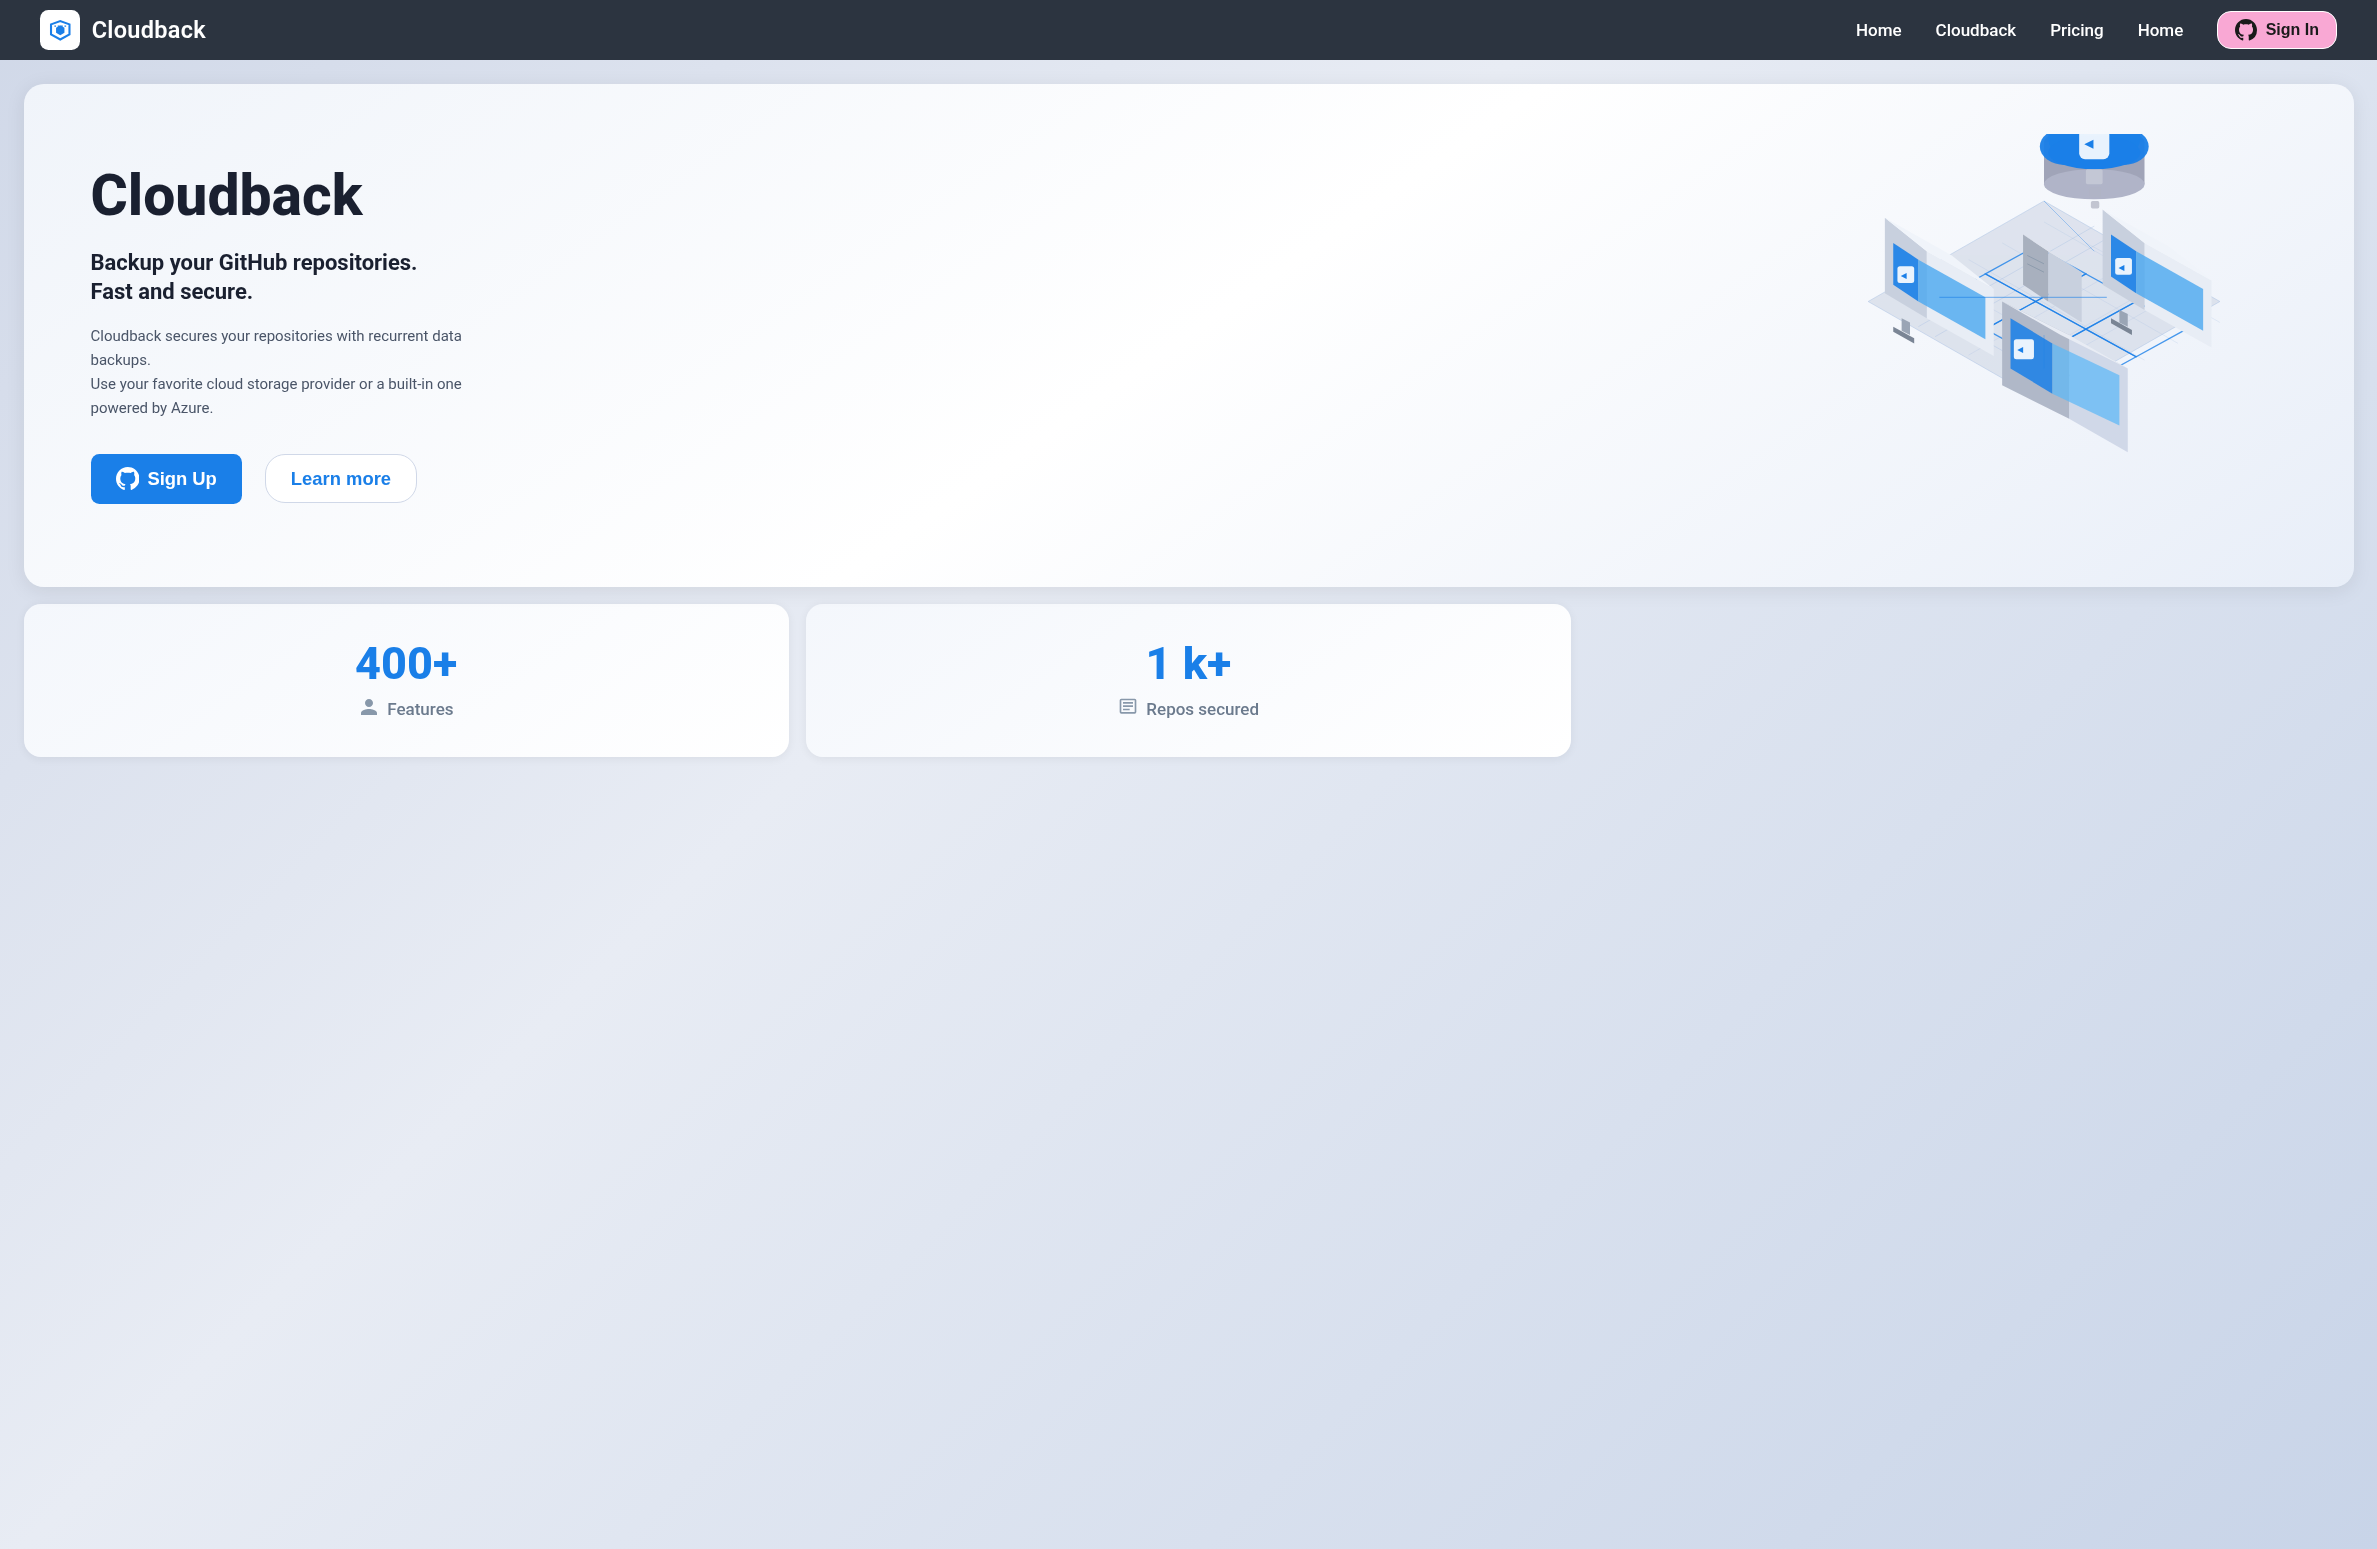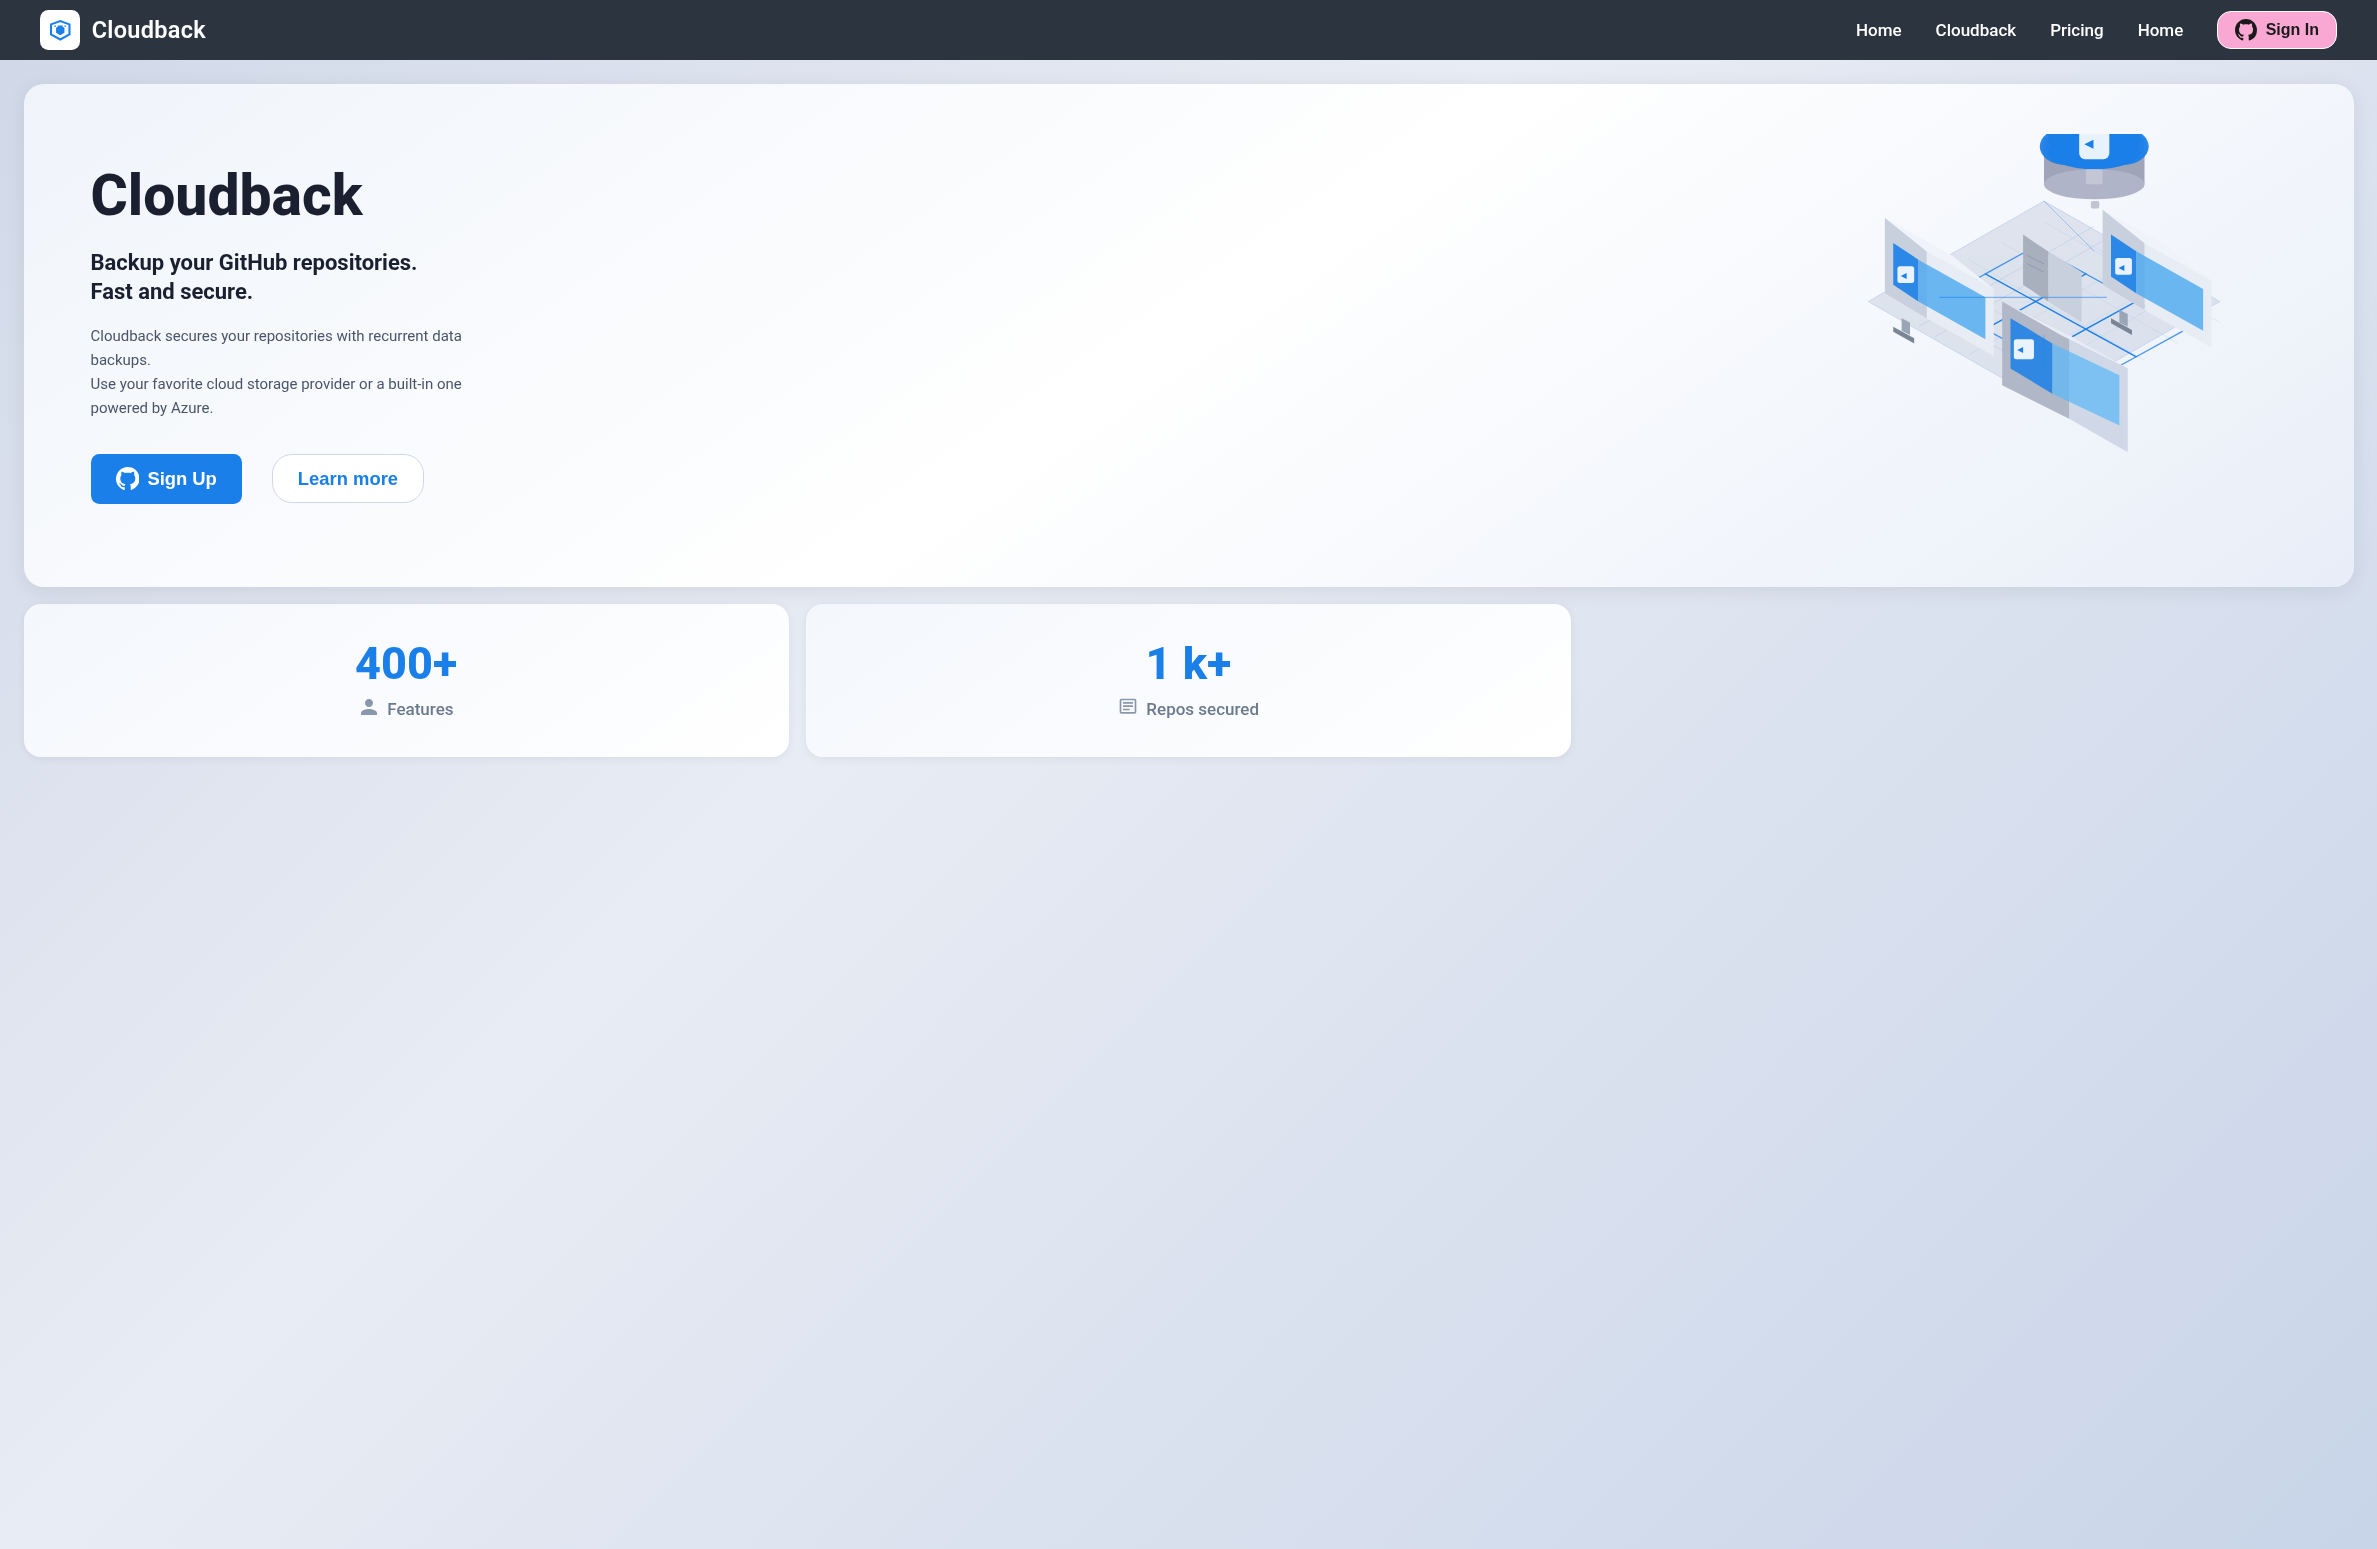--- a/index.html
+++ b/index.html
@@ -109,21 +109,21 @@
       line-height: 1.3;
     }
     .hero-description {
       font-size: 15px;
       color: #4a5568;
       line-height: 1.6;
       margin-bottom: 34px;
     }
     .hero-buttons {
       display: flex;
-      gap: 30px;
+      gap: 23px;
       align-items: center;
     }
     .btn-signup {
       display: flex;
       align-items: center;
       gap: 8.4px;
       background: #1a7fe8;
       color: white;
       border: none;
       border-radius: 8.4px;

